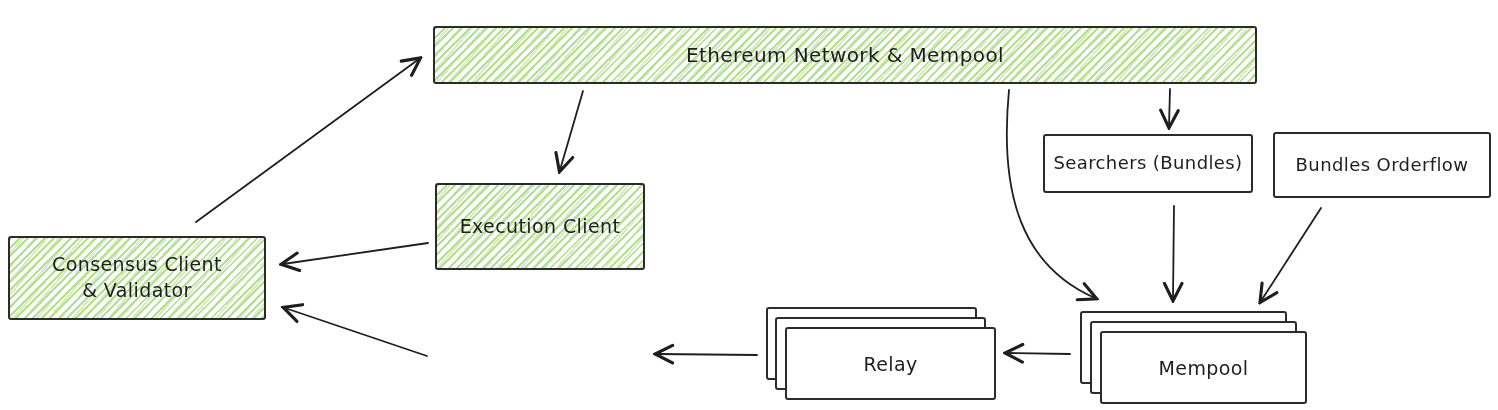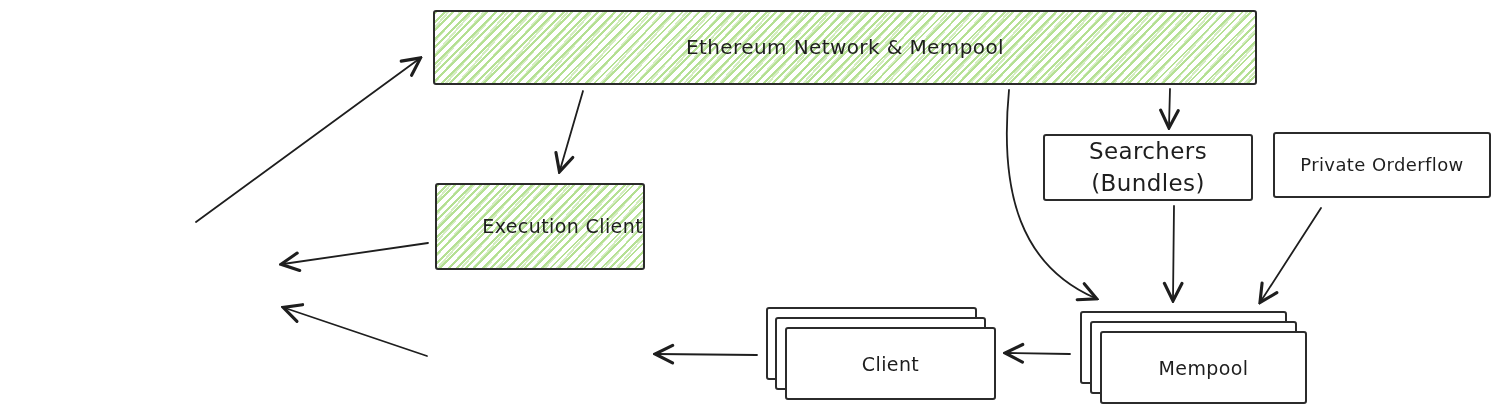--- a/index.html
+++ b/index.html
@@ -60,52 +60,56 @@
     position:absolute;left:0;top:0;
     pointer-events:none;
     z-index:5;
   }
 </style>
 </head>
 <body>
 
 <div class="canvas">
 
-  <div class="node hatch-green" style="left:433px;top:10px;width:824px;height:75px;font-size:20px;text-align:right;">
+  <div class="node hatch-green" style="left:433px;top:26px;width:824px;height:58px;font-size:20px;text-align:right;">
     <span>Ethereum Network &amp; Mempool</span>
   </div>
 
-  <div class="node hatch-green" style="left:435px;top:183px;width:210px;height:87px;justify-content:flex-end;">
+  <div class="node hatch-green" style="left:435px;top:183px;width:210px;height:87px;">
     <span>Execution Client</span>
   </div>
 
+  <div class="node hatch-green" style="left:8px;top:236px;width:258px;height:84px;">
+    <span>Consensus Client
+&amp; Validator</span>
+  </div>
 
 
   <div class="stack" style="left:766px;top:307px;width:231px;height:94px;">
     <div class="stackbox" style="left:0px;top:0px;width:211px;height:73px;"></div>
     <div class="stackbox" style="left:9px;top:10px;width:211px;height:73px;"></div>
     <div class="stackbox front" style="left:19px;top:20px;width:211px;height:73px;">
-      <span>Client</span>
+      <span>Relay</span>
     </div>
   </div>
 
   <div class="stack" style="left:1080px;top:311px;width:228px;height:94px;">
     <div class="stackbox" style="left:0px;top:0px;width:207px;height:73px;"></div>
     <div class="stackbox" style="left:10px;top:10px;width:207px;height:73px;"></div>
     <div class="stackbox front" style="left:20px;top:20px;width:207px;height:73px;">
       <span>Mempool</span>
     </div>
   </div>
 
-  <div class="node" style="left:1043px;top:134px;width:210px;height:67px;font-size:23px;">
+  <div class="node" style="left:1043px;top:134px;width:210px;height:59px;font-size:18px;">
     <span>Searchers (Bundles)</span>
   </div>
 
   <div class="node" style="left:1273px;top:132px;width:218px;height:66px;font-size:18px;">
-    <span>Private Orderflow</span>
+    <span>Bundles Orderflow</span>
   </div>
 
   <svg class="arrow-layer" width="1498" height="410" viewBox="0 0 1498 410">
     <defs>
       <marker id="ah" viewBox="0 0 12 12" refX="10" refY="6" markerWidth="13" markerHeight="13" orient="auto-start-reverse">
         <path d="M2,1.5 L11,6 L2,10.5" fill="none" stroke="#1e1e1e" stroke-width="1.6" stroke-linecap="round"></path>
       </marker>
     </defs>
     <g fill="none" stroke="#1e1e1e" stroke-width="1.8" stroke-linecap="round">
       <path d="M196,222 L419,59" marker-end="url(#ah)"></path>

